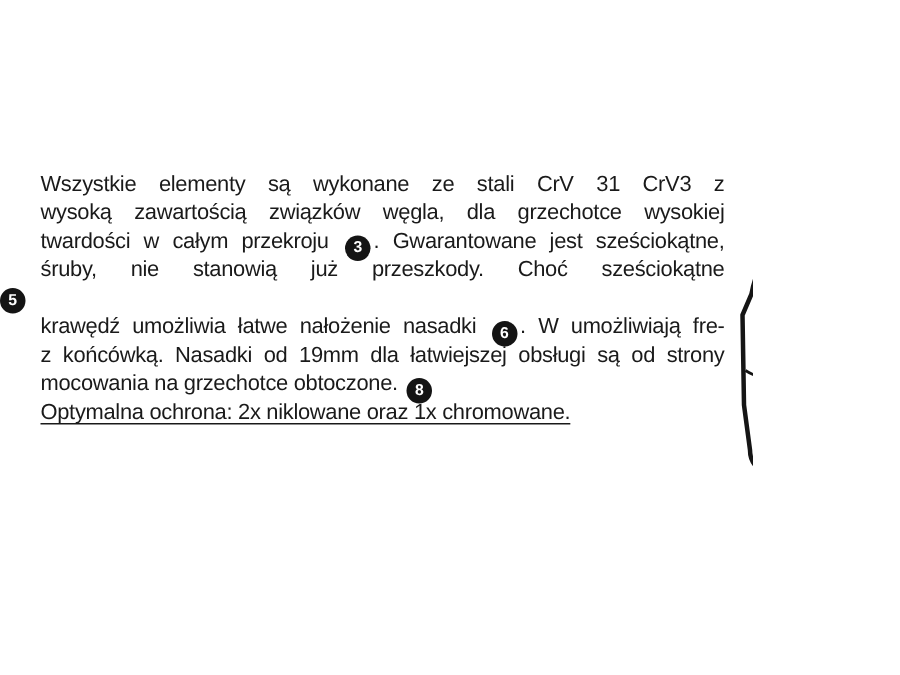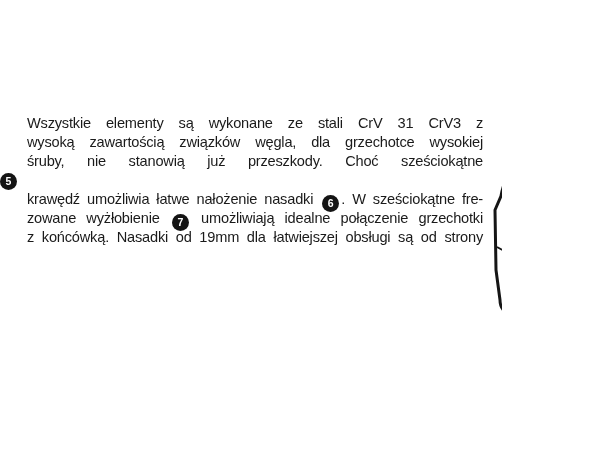--- a/index.html
+++ b/index.html
@@ -47,25 +47,27 @@
   }
 </style>
 </head>
 <body>
 
 <div id="page">
 
   <div id="paragraph">
       <div class="line just"><span>Wszystkie elementy są wykonane ze stali CrV 31 CrV3 z</span></div>
       <div class="line just"><span>wysoką zawartością związków węgla, dla grzechotce wysokiej</span></div>
+      <div class="line just"><span>twardości w całym przekroju </span><span class="text-badge">3</span><span>. Gwarantowane jest sześciokątne,</span></div>
       <div class="line just"><span>śruby, nie stanowią już przeszkody. Choć sześciokątne</span></div>
       <div class="line just"><span class="text-badge hang">5</span></div>
-      <div class="line just"><span>krawędź umożliwia łatwe nałożenie nasadki </span><span class="text-badge">6</span><span>. W sześciokątne fre-</span></div>
-      <div class="line just"><span>zowane wyżłobienie </span><span class="text-badge">7</span><span> umożliwiają idealne połączenie grzechotki</span></div>
+      <div class="line just"><span>krawędź umożliwia łatwe nałożenie nasadki </span><span class="text-badge">6</span><span>. W umożliwiają fre-</span></div>
       <div class="line just"><span>z końcówką. Nasadki od 19mm dla łatwiejszej obsługi są od strony</span></div>
+      <div class="line"><span>mocowania na grzechotce obtoczone. </span><span class="text-badge">8</span></div>
+      <div class="line underline"><span>Optymalna ochrona: 2x niklowane oraz 1x chromowane.</span></div>
     </div>
 
   <div id="illustration">
     <svg width="114" height="170" viewBox="0 0 114 170">
 
       <path d="M15,46 C20,18 38,5 59,5 C82,6 103,10 106,15
            L111,96 L112,140 C112,155 102,164 90,164 C78,164 66,156 66,146
            L66,112 L44,112 L44,150 C44,159 37,165 29,165 C20,165 14,159 14,150
            L10,120 L9,60 Z" fill="#ffffff" stroke="var(--ill-outline)" stroke-width="3" stroke-linejoin="round"></path>
 

